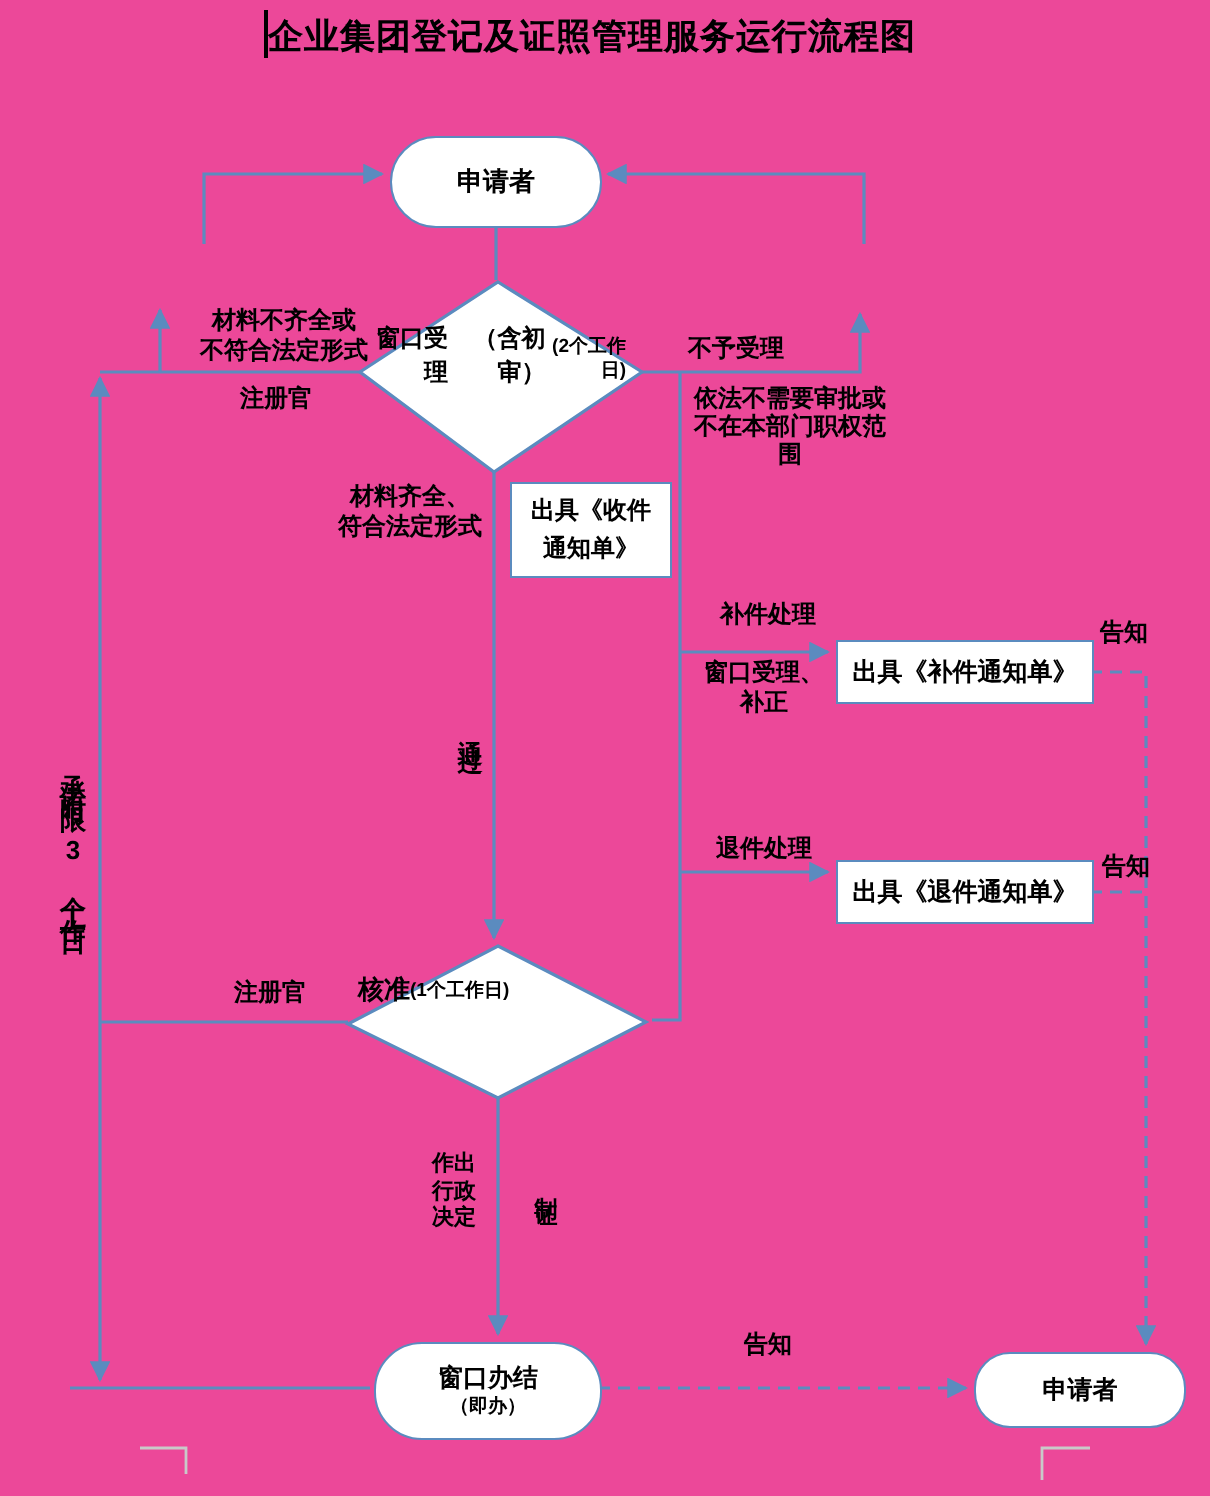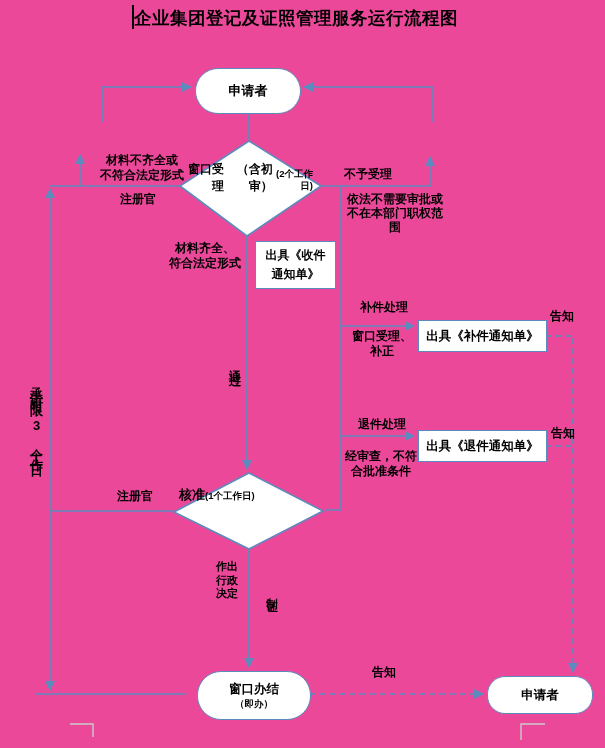--- a/index.html
+++ b/index.html
@@ -64,21 +64,21 @@
     <polygon class="shape" points="249,473 323,511 249,549 174,512"></polygon>
 
     <path class="corner" d="M70,724 H93 V737"></path>
     <path class="corner" d="M545,724 H521 V740"></path>
   </svg>
 
   <div class="oval" style="left:195px;top:68px;width:104px;height:44px;font-size:13px;">
     <span>申请者</span>
   </div>
 
-  <div class="oval" style="left:197px;top:671px;width:112px;height:47px;border-radius:24px;">
+  <div class="oval" style="left:187px;top:671px;width:112px;height:47px;border-radius:24px;">
     <span style="font-size:12.5px;">窗口办结</span>
     <span class="small">（即办）</span>
   </div>
 
   <div class="oval" style="left:487px;top:676px;width:104px;height:36px;border-radius:18px;font-size:12.5px;">
     <span>申请者</span>
   </div>
 
 
 
@@ -129,32 +129,28 @@
 
   <div class="lbl" style="left:360px;top:300px;">补件处理</div>
 
   <div class="lbl ctr" style="left:343px;top:329px;width:78px;">
     <span class="bl">窗口受理、</span>
     <span class="bl">补正</span>
   </div>
 
   <div class="lbl" style="left:358px;top:417px;">退件处理</div>
 
-  <div class="lbl ctr" style="left:342px;top:449px;width:78px;">
-    <span class="bl">经审查，不符</span>
-    <span class="bl">合批准条件</span>
-  </div>
 
   <div class="lbl" style="left:550px;top:309px;">告知</div>
   <div class="lbl" style="left:551px;top:426px;">告知</div>
   <div class="lbl" style="left:372px;top:665px;">告知</div>
 
   <div class="lbl" style="left:117px;top:489px;">注册官</div>
 
-  <div class="lbl ctr" style="left:213px;top:560px;width:28px;font-size:11px;line-height:13.5px;">
+  <div class="lbl ctr" style="left:213px;top:576px;width:28px;font-size:11px;line-height:13.5px;">
     <span class="bl">作出</span>
     <span class="bl">行政</span>
     <span class="bl">决定</span>
   </div>
 
   <div class="vtext" style="left:264px;top:589px;font-size:11.5px;letter-spacing:3px;">制证</div>
 
   <div class="vtext" style="left:27px;top:377px;font-size:13px;letter-spacing:5.5px;">承诺时限：3个工作日</div>
 
 </div>

